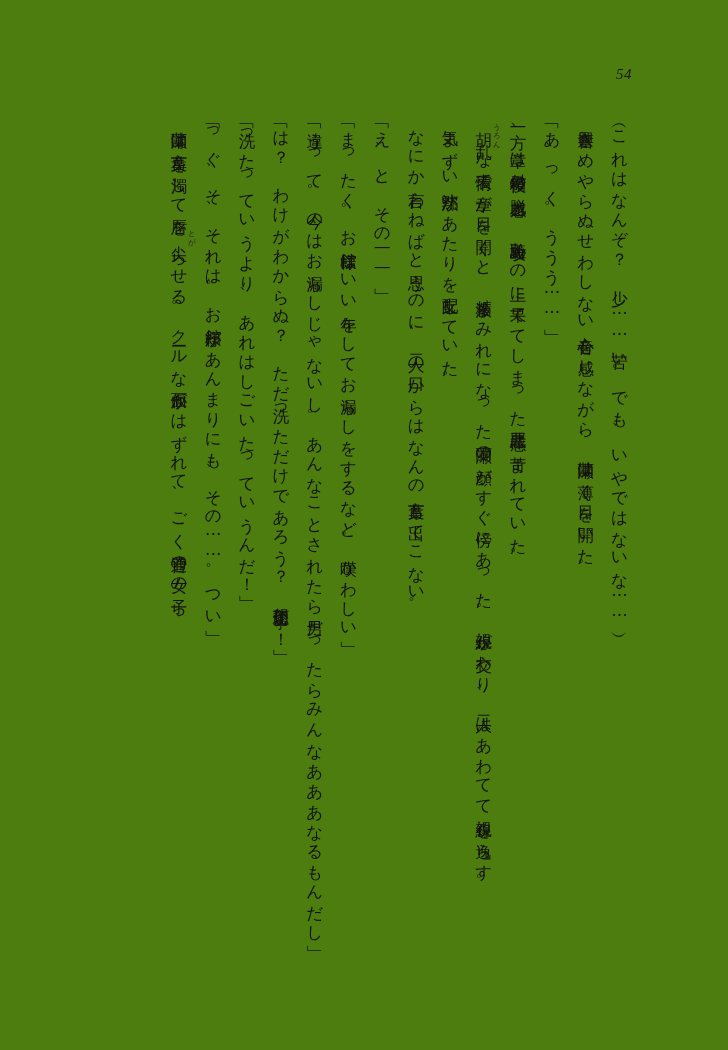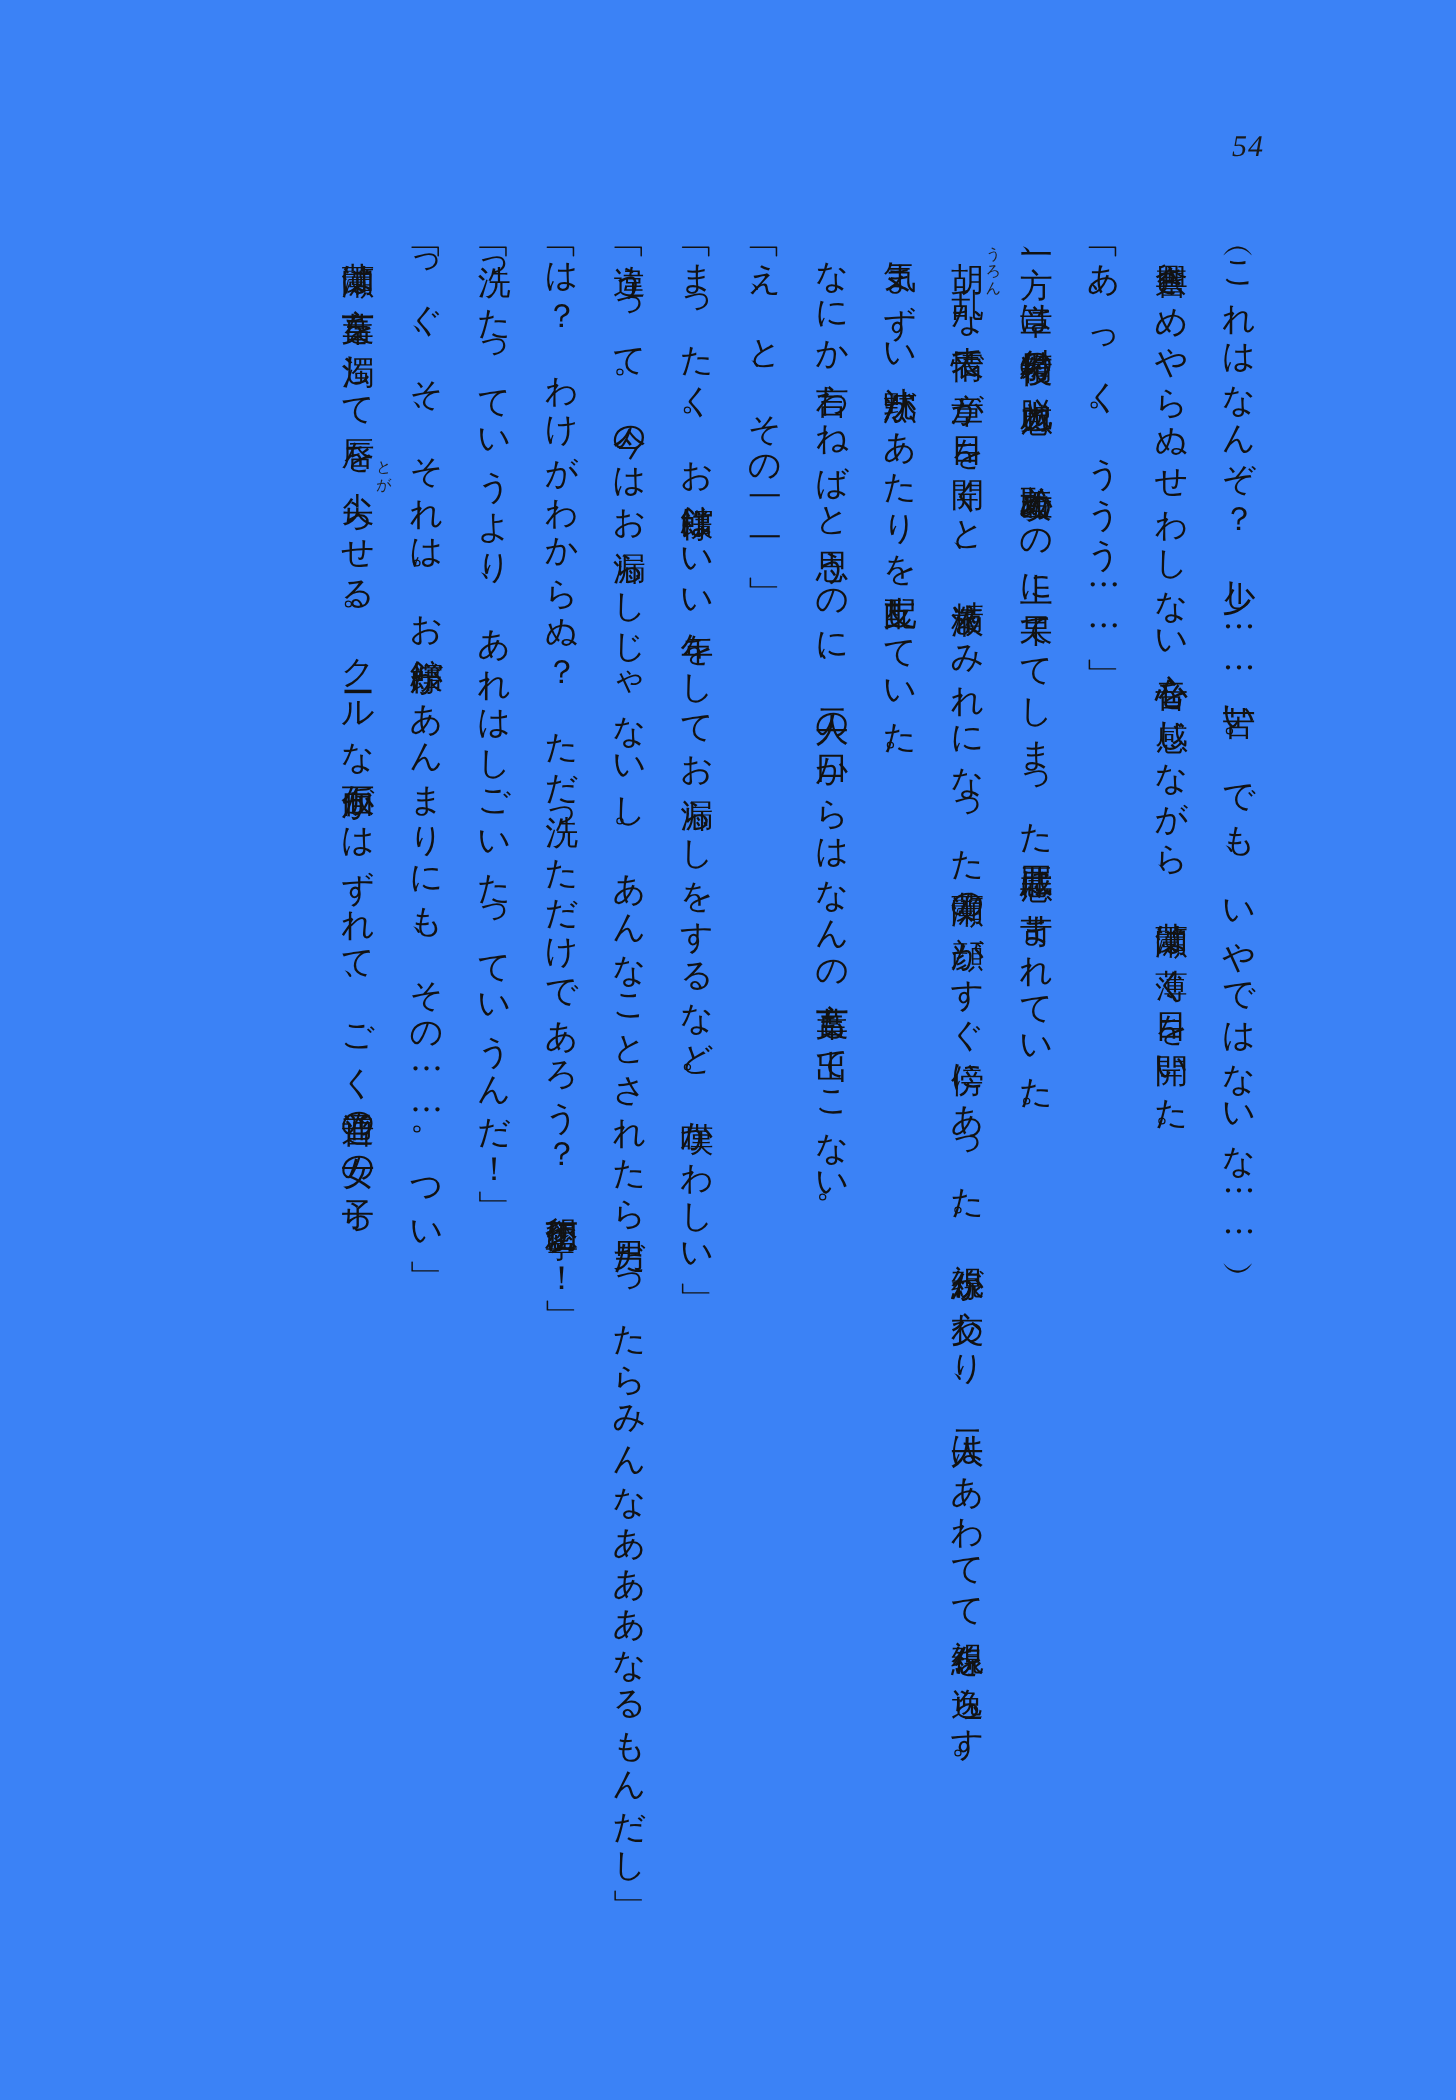--- a/index.html
+++ b/index.html
@@ -13,21 +13,21 @@
     position: relative;
     font-family: "Liberation Serif", "DejaVu Serif", serif;
     color: #111111;
     overflow: hidden;
   }
   .page {
     position: absolute;
     inset: 0;
     width: 728px;
     height: 1050px;
-    background: #3b82f6;
+    background: #4d7c0f;
   }
   .page-number {
     position: absolute;
     top: 66px;
     right: 96px;
     font-size: 15px;
     font-style: italic;
     font-family: "Liberation Serif", "DejaVu Serif", serif;
     color: #1a1a1a;
     letter-spacing: 0.5px;

